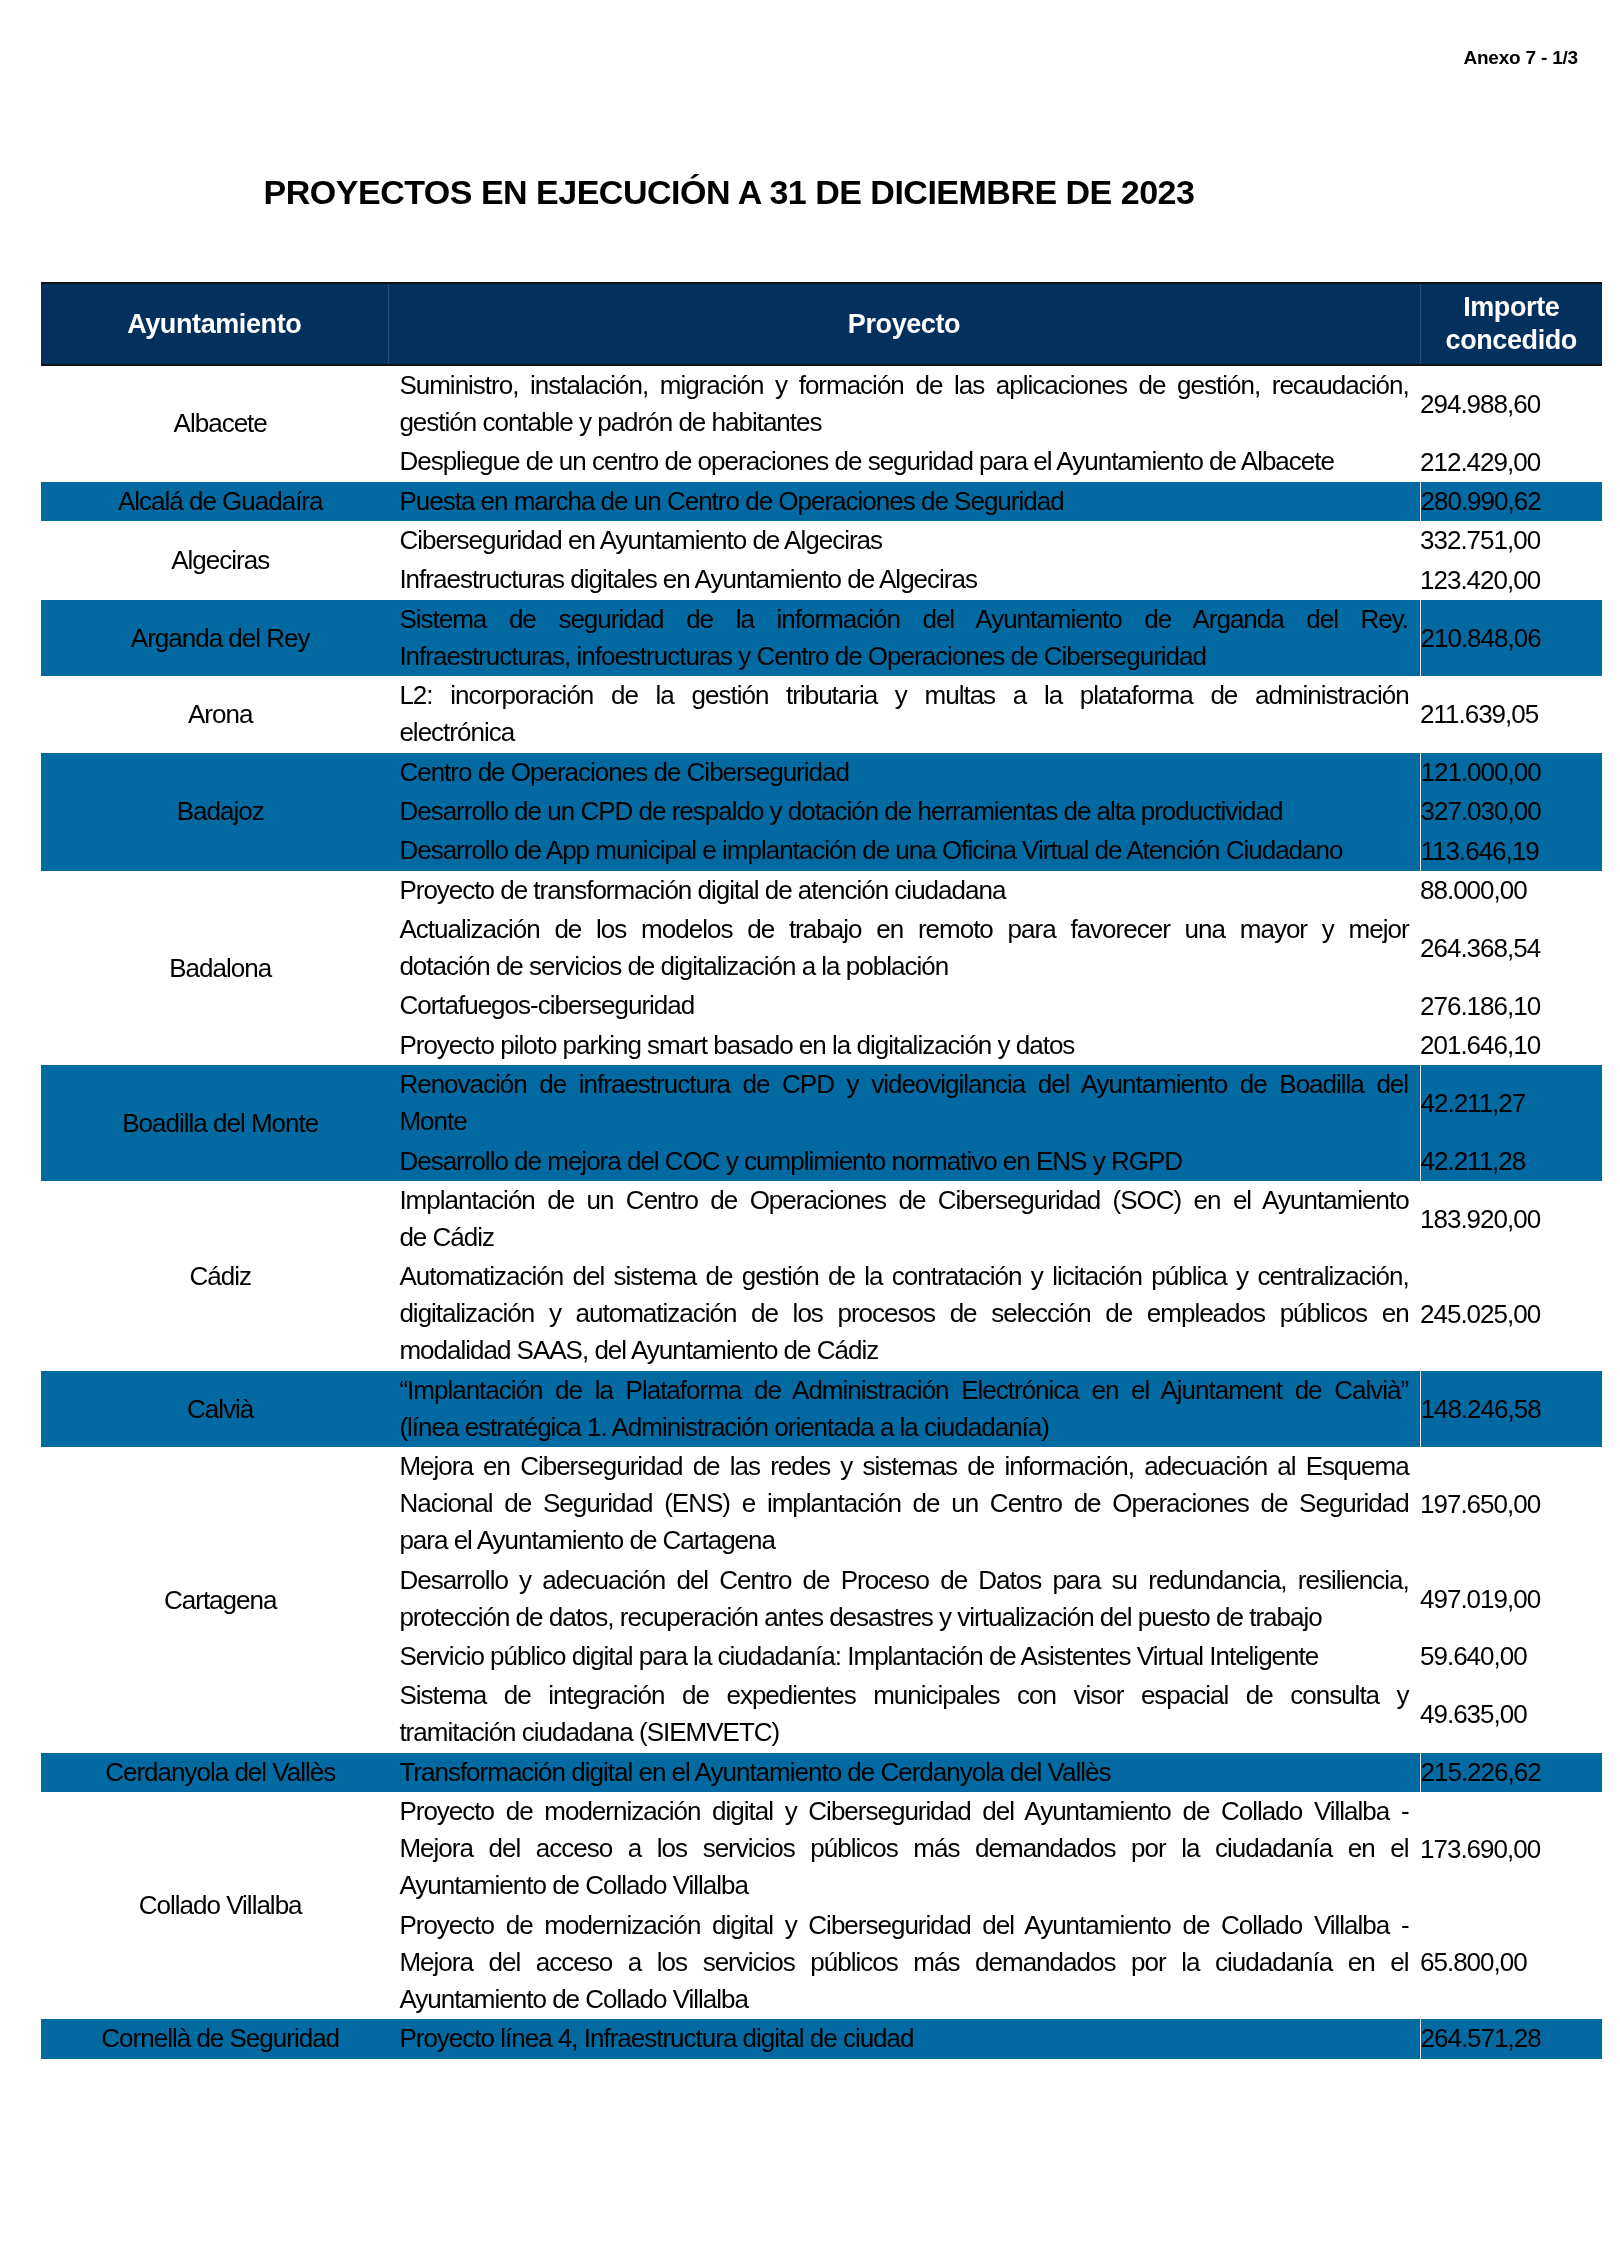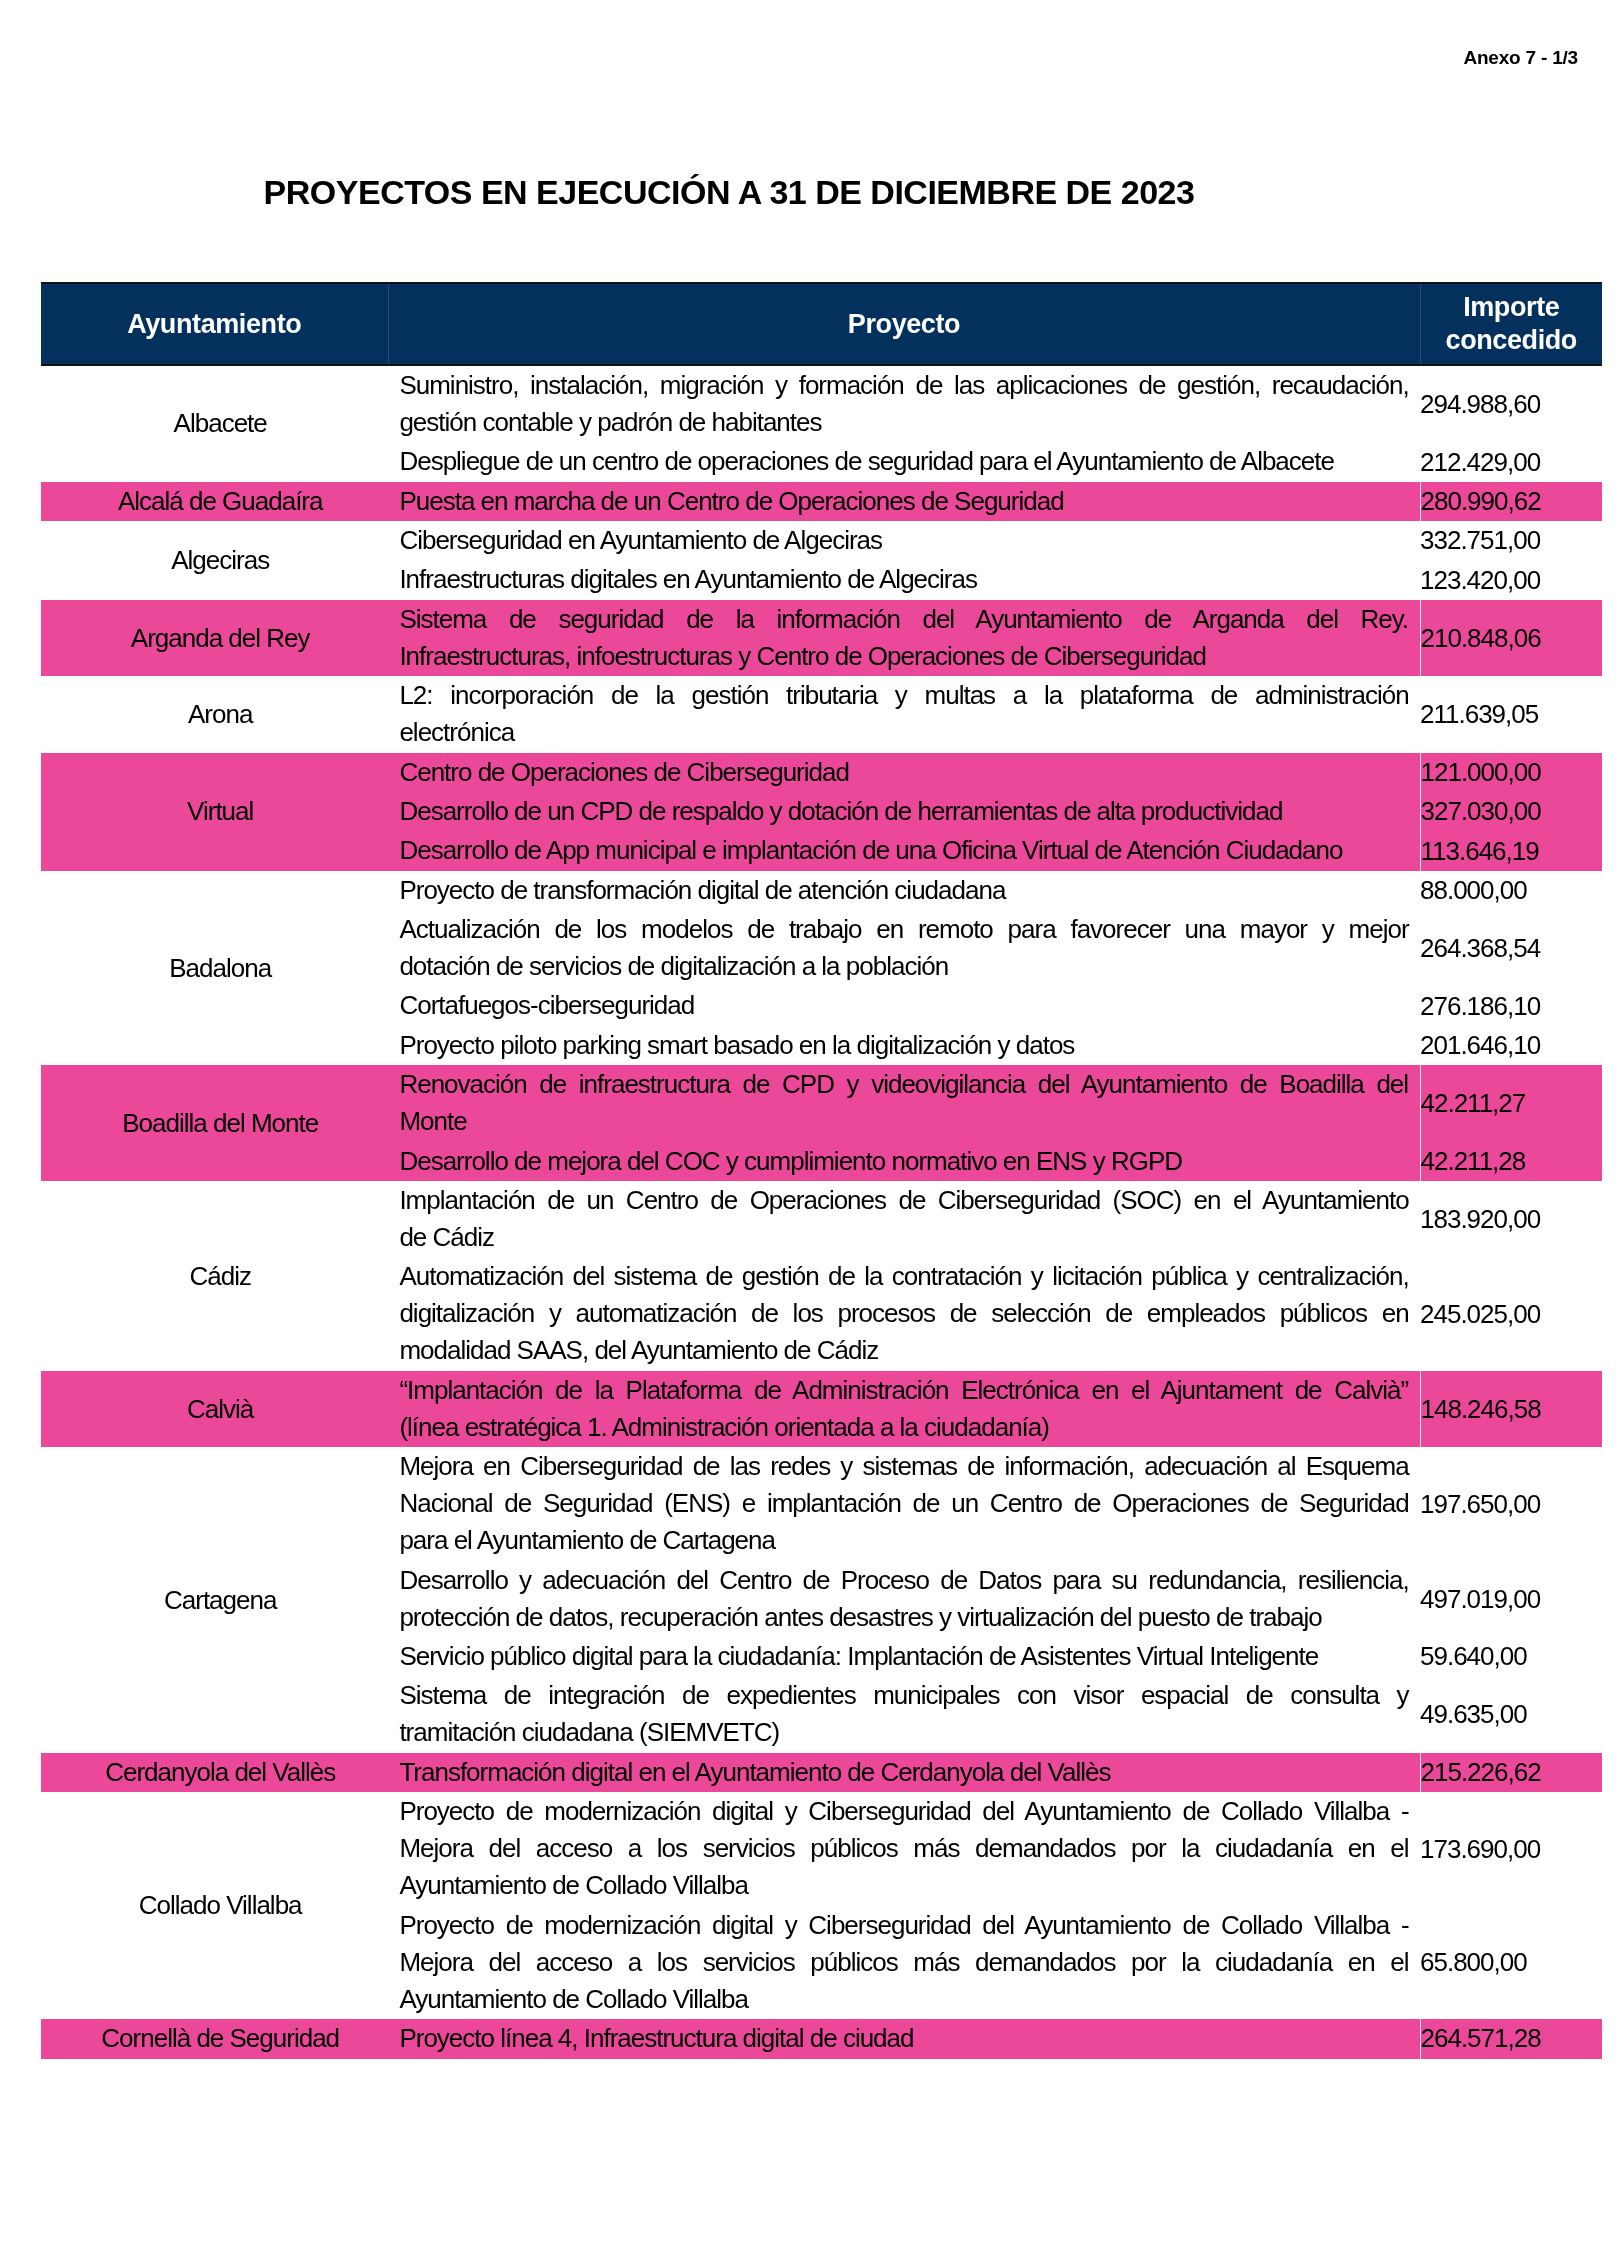--- a/index.html
+++ b/index.html
@@ -30,21 +30,21 @@
     line-height: 33px; letter-spacing: -0.4px;
   }
   thead th + th { border-left: 0.8px solid #2a4d78; }
   tbody td {
     font-size: 26px; letter-spacing: -1px; line-height: 37px;
     vertical-align: middle; padding: 0;
   }
   tbody td.mun { padding-left: 11.4px; white-space: nowrap; text-align: center; }
   tbody td.proj { padding: 0.8px 11.4px 1.6px 11.4px; }
   tbody td.amt { text-align: left; padding-right: 4.9px; white-space: nowrap; }
-  tr.shade td { background: #ec4899; }
+  tr.shade td { background: #0369a1; }
   tr.shade td.amt { border-left: 0.8px solid #e4e4e4; }
   .line { display: block; white-space: nowrap; }
   .just .line { text-align: justify; text-align-last: justify; white-space: normal; }
   .just .line:last-child { text-align-last: left; }
 </style>
 </head>
 <body>
 
 <div class="annex">Anexo 7 - 1/3</div>
 <div class="title">PROYECTOS EN EJECUCIÓN A 31 DE DICIEMBRE DE 2023</div>
@@ -110,21 +110,21 @@
       </tr>
       <tr>
         <td class="mun" rowspan="1">Arona</td>
         <td class="proj just">
           <span class="line">L2: incorporación de la gestión tributaria y multas a la plataforma de administración</span>
           <span class="line">electrónica</span>
         </td>
         <td class="amt">211.639,05</td>
       </tr>
       <tr class="shade">
-        <td class="mun" rowspan="3">Virtual</td>
+        <td class="mun" rowspan="3">Badajoz</td>
         <td class="proj">
           <span class="line">Centro de Operaciones de Ciberseguridad</span>
         </td>
         <td class="amt">121.000,00</td>
       </tr>
       <tr class="shade">
         <td class="proj">
           <span class="line">Desarrollo de un CPD de respaldo y dotación de herramientas de alta productividad</span>
         </td>
         <td class="amt">327.030,00</td>

